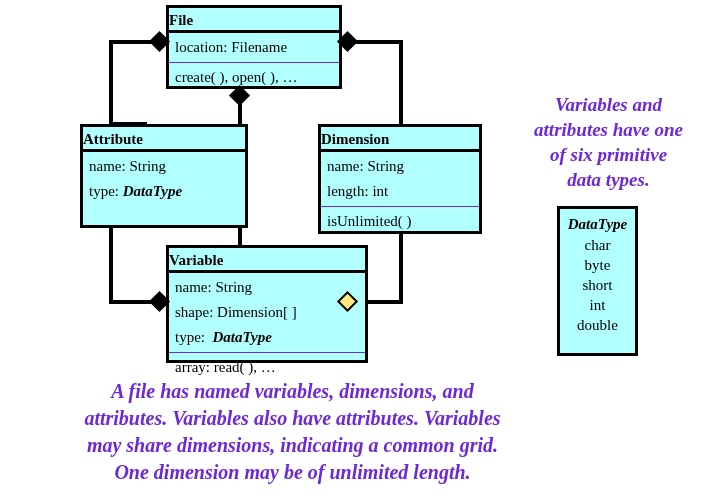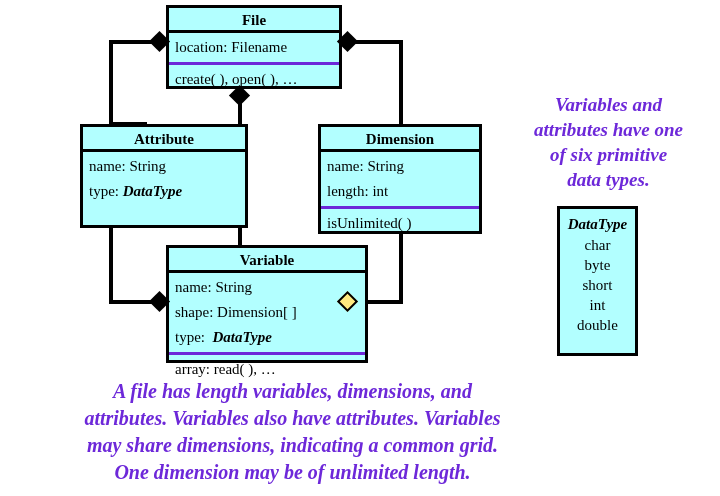--- a/index.html
+++ b/index.html
@@ -22,35 +22,34 @@
   
   .uml-box {
     position: absolute;
     background: #b2ffff;
     border: 3px solid #000000;
     box-sizing: border-box;
     font-family: "Liberation Serif", serif;
     z-index: 5;
   }
   .uml-title {
-    text-align: center;
     font-weight: bold;
     font-size: 15px;
     line-height: 25px;
     height: 25px;
     border-bottom: 3px solid #000000;
     box-sizing: border-box;
     color: #000;
   }
   .uml-compartment {
     box-sizing: border-box;
     padding: 2px 0 2px 6px;
   }
   .uml-compartment.divided {
-    border-bottom: 3px solid #6d28d9;
+    border-bottom: 1px solid #6d28d9;
   }
   .uml-row {
     font-size: 15px;
     line-height: 25px;
     height: 25px;
     color: #000;
     white-space: nowrap;
   }
   .dt {
     font-weight: bold;
@@ -213,19 +212,19 @@
   </div>
 
   <div class="caption" id="caption-right">
     <span class="cap-line">Variables and</span>
     <span class="cap-line">attributes have one</span>
     <span class="cap-line">of six primitive</span>
     <span class="cap-line">data types.</span>
   </div>
 
   <div class="caption" id="caption-bottom">
-    <span class="cap-line">A file has length variables, dimensions, and</span>
+    <span class="cap-line">A file has named variables, dimensions, and</span>
     <span class="cap-line">attributes. Variables also have attributes.  Variables</span>
     <span class="cap-line">may share dimensions, indicating a common grid.</span>
     <span class="cap-line">One dimension may be of unlimited length.</span>
   </div>
 
 </div>
 
 </body></html>

